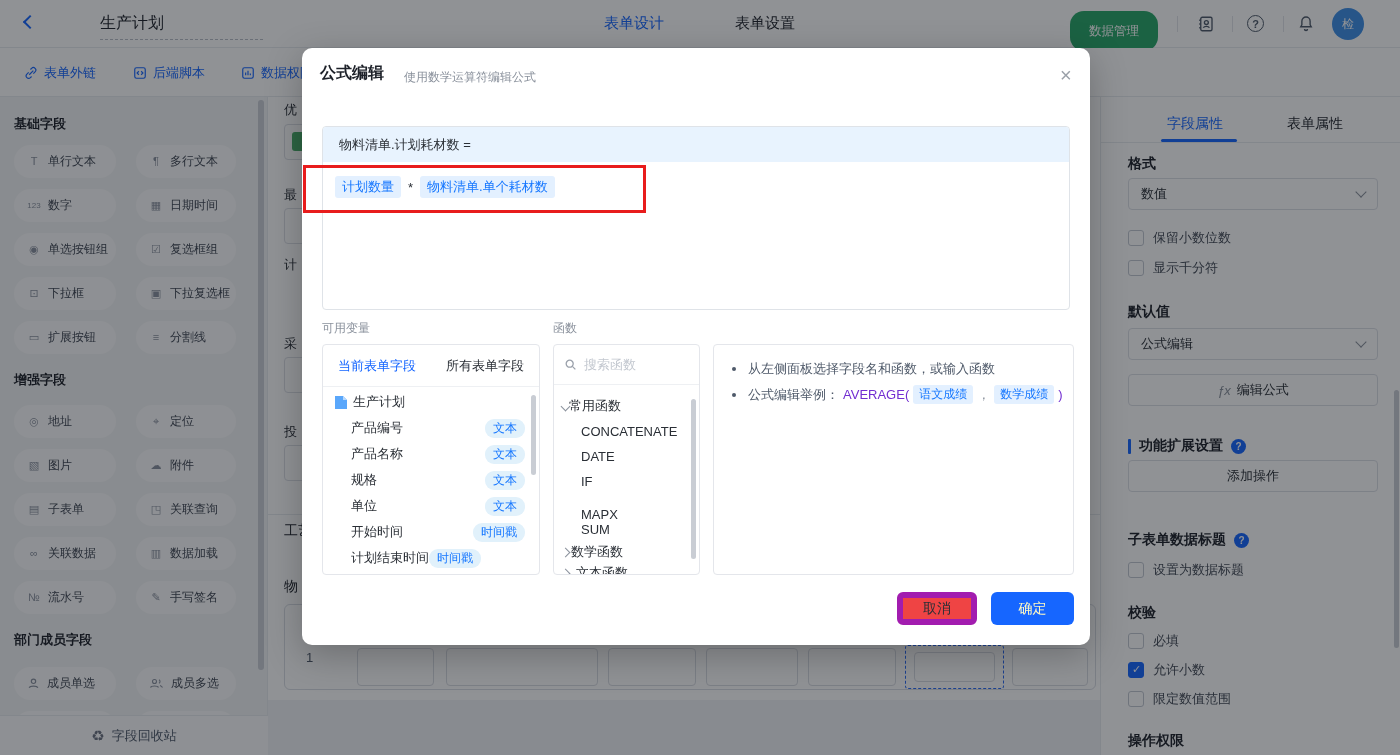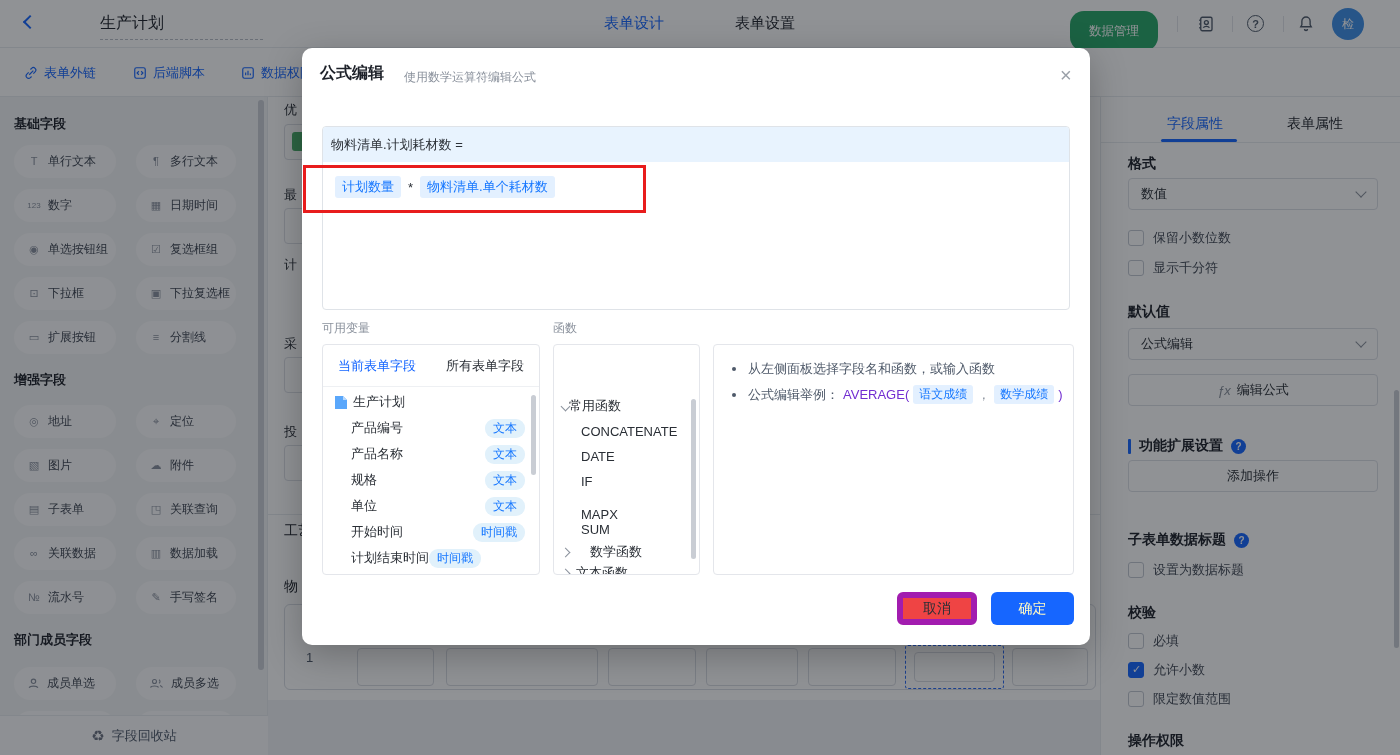--- a/index.html
+++ b/index.html
@@ -54,21 +54,21 @@
   .cb.checked::after{content:"✓";color:#fff;font-size:11px;font-weight:700;position:absolute;left:3px;top:0px}
   .qbadge{display:inline-flex;width:15px;height:15px;border-radius:50%;background:#1666ff;color:#fff;font-size:10px;font-weight:700;align-items:center;justify-content:center}
   .bluebar{width:3px;height:15px;background:#1666ff;border-radius:1px}
   
   .overlay{left:0;top:0;width:1400px;height:755px;background:rgba(13,17,23,0.46);z-index:40}
   .modal{left:302px;top:48px;width:788px;height:597px;background:#fff;border-radius:10px;box-shadow:0 10px 36px rgba(0,0,0,.25);z-index:50}
   .mtitle{font-size:16px;font-weight:600;color:#1d2129}
   .msub{font-size:12px;color:#8a919c}
   .mclose{font-size:20px;color:#9aa0a8;line-height:1}
   .fbox{left:20px;top:78px;width:748px;height:184px;border:1px solid #dfe3e8;border-radius:4px;overflow:hidden;background:#fff}
-  .fboxhead{height:35px;background:#e8f3fe;display:flex;align-items:center;padding:0 8px;font-size:13px;color:#2a2f36}
+  .fboxhead{height:35px;background:#e8f3fe;display:flex;align-items:center;padding:0 16px;font-size:13px;color:#2a2f36}
   .token{background:#e3f0ff;color:#1677ff;border-radius:3px;padding:2px 7px;font-size:13px;white-space:nowrap}
   .ftokens{display:flex;align-items:center;gap:7px;padding:14px 12px}
   .seclabel{font-size:12px;color:#8a919c}
   .mpanel{border:1px solid #e4e6eb;border-radius:4px;background:#fff;overflow:hidden}
   .vtabs{height:42px;border-bottom:1px solid #eef0f3;display:flex}
   .vtab{flex:1;display:flex;align-items:center;justify-content:center;font-size:13px;color:#2a2f36}
   .vtab.active{color:#1666ff}
   .vrow{position:absolute;left:0;width:100%;height:26px;display:flex;align-items:center;font-size:13px;color:#2a2f36}
   .badge{background:#e1f1fb;color:#1677ff;font-size:12px;border-radius:9px;padding:1px 8px;white-space:nowrap}
   .srchrow{height:40px;border-bottom:1px solid #eef0f3;display:flex;align-items:center;gap:7px;padding:0 10px}
@@ -405,40 +405,47 @@
           <span class="badge">时间戳</span>
         </div>
       <div class="vrow" style="top:200px;padding:0 14px 0 28px;justify-content:flex-start">
           <span>计划结束时间</span>
           <span class="badge">时间戳</span>
         </div>
       <div class="sthumb" style="position:absolute;right:3px;top:50px;width:5px;height:80px"></div>
     </div>
 
     <div class="a mpanel" style="left:251px;top:296px;width:147px;height:231px">
+      <div class="srchrow">
+        <svg width="13" height="13" viewBox="0 0 24 24" fill="none" stroke="#9aa1ab" stroke-width="2.4">
+            <circle cx="10.5" cy="10.5" r="6.5"></circle>
+            <path d="M15.5 15.5L21 21"></path>
+          </svg>
+        <input placeholder="搜索函数" style="">
+      </div>
       <div class="vrow" style="top:48px;padding-left:8px;">
           <span class="tchev down"></span>
           <span>常用函数</span>
         </div>
       <div class="vrow" style="top:73px;padding-left:27px">
           <span>CONCATENATE</span>
         </div>
       <div class="vrow" style="top:98px;padding-left:27px">
           <span>DATE</span>
         </div>
       <div class="vrow" style="top:123px;padding-left:27px">
           <span>IF</span>
         </div>
       <div class="vrow" style="top:156px;padding-left:27px">
           <span>MAPX</span>
         </div>
       <div class="vrow" style="top:171px;padding-left:27px">
           <span>SUM</span>
         </div>
-      <div class="vrow" style="top:194px;padding-left:8px;gap:21px">
+      <div class="vrow" style="top:194px;padding-left:8px;gap:2px">
           <span class="tchev right"></span>
           <span>数学函数</span>
         </div>
       <div class="vrow" style="top:215px;padding-left:8px;gap:7px">
           <span class="tchev right"></span>
           <span>文本函数</span>
         </div>
       <div class="sthumb" style="position:absolute;right:3px;top:54px;width:5px;height:160px"></div>
     </div>
 

